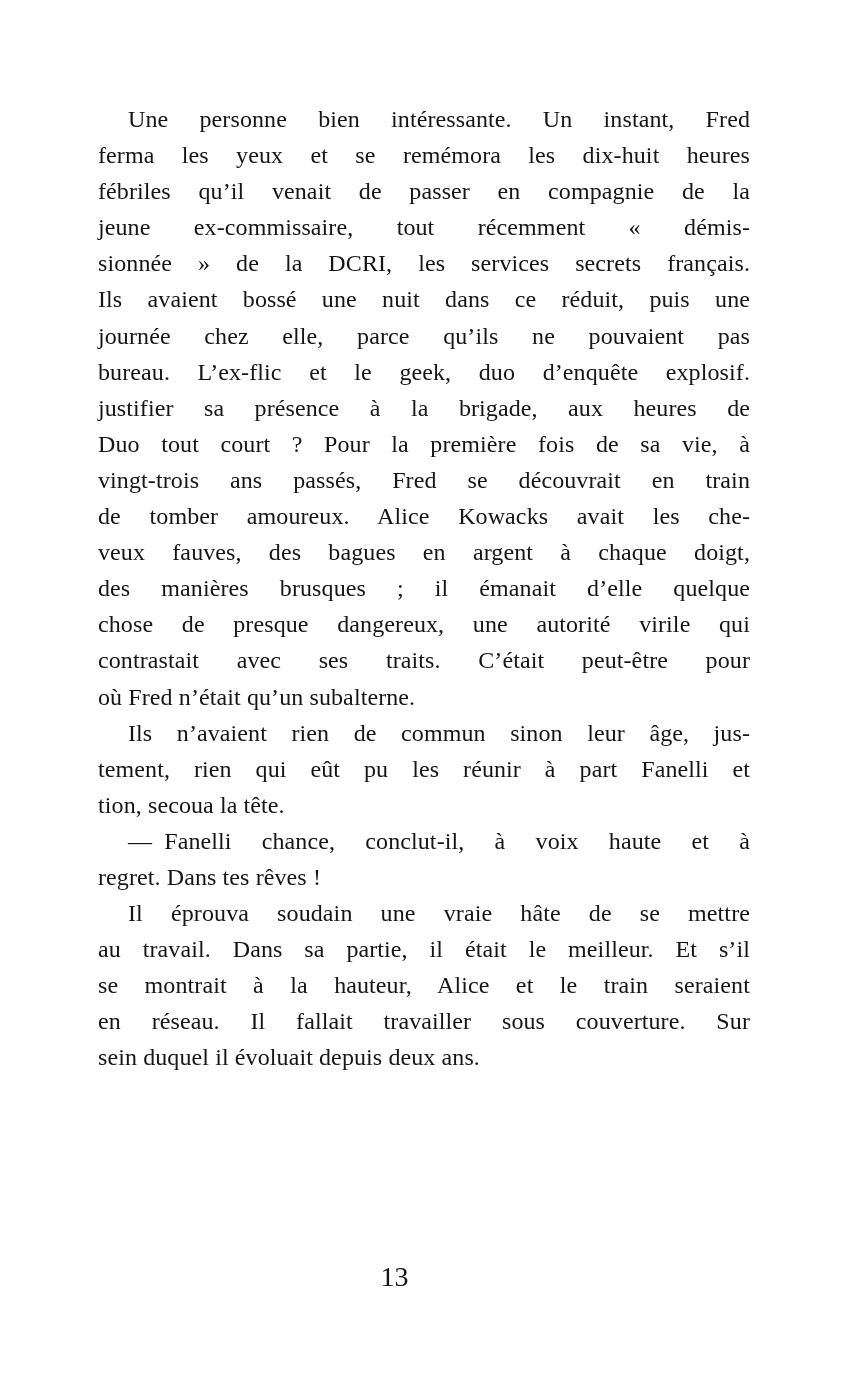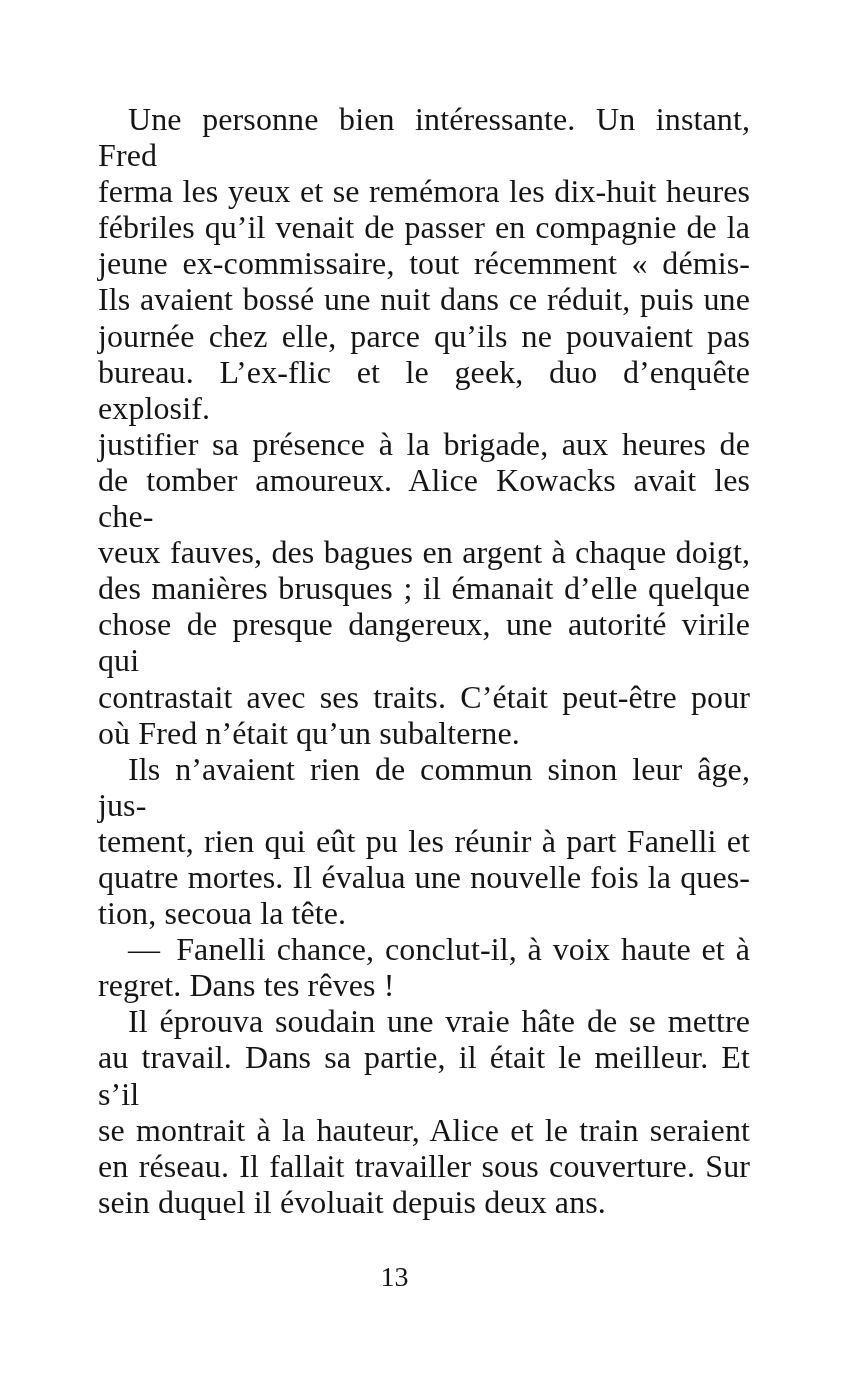--- a/index.html
+++ b/index.html
@@ -16,21 +16,21 @@
     font-family: "Liberation Serif", serif;
     overflow: hidden;
   }
   .text-block {
     position: absolute;
     left: 98px;
     top: 101px;
     width: 652px;
   }
   .line {
-    font-size: 32px;
+    font-size: 24px;
     line-height: 36.1px;
     text-align: justify;
     text-align-last: justify;
     letter-spacing: 0.1px;
   }
   .line.last {
     text-align: right;
     text-align-last: left;
   }
   .line.indent {
@@ -50,33 +50,35 @@
   }
 </style>
 </head>
 <body>
 
 <main class="text-block">
     <div class="line indent"><span>Une personne bien intéressante. Un instant, Fred</span></div>
     <div class="line"><span>ferma les yeux et se remémora les dix-huit heures</span></div>
     <div class="line"><span>fébriles qu’il venait de passer en compagnie de la</span></div>
     <div class="line"><span>jeune ex-commissaire, tout récemment «&nbsp;démis-</span></div>
+    <div class="line"><span>sionnée&nbsp;» de la DCRI, les services secrets français.</span></div>
     <div class="line"><span>Ils avaient bossé une nuit dans ce réduit, puis une</span></div>
     <div class="line"><span>journée chez elle, parce qu’ils ne pouvaient pas</span></div>
     <div class="line"><span>bureau. L’ex-flic et le geek, duo d’enquête explosif.</span></div>
     <div class="line"><span>justifier sa présence à la brigade, aux heures de</span></div>
+    <div class="line"><span>Duo tout court&nbsp;? Pour la première fois de sa vie, à</span></div>
+    <div class="line"><span>vingt-trois ans passés, Fred se découvrait en train</span></div>
     <div class="line"><span>de tomber amoureux. Alice Kowacks avait les che-</span></div>
     <div class="line"><span>veux fauves, des bagues en argent à chaque doigt,</span></div>
     <div class="line"><span>des manières brusques&nbsp;; il émanait d’elle quelque</span></div>
     <div class="line"><span>chose de presque dangereux, une autorité virile qui</span></div>
     <div class="line"><span>contrastait avec ses traits. C’était peut-être pour</span></div>
     <div class="line last"><span>où Fred n’était qu’un subalterne.</span></div>
     <div class="line indent"><span>Ils n’avaient rien de commun sinon leur âge, jus-</span></div>
     <div class="line"><span>tement, rien qui eût pu les réunir à part Fanelli et</span></div>
-    <div class="line"><span>quatre mortes. Il évalua une nouvelle fois la ques-</span></div>
     <div class="line last"><span>tion, secoua la tête.</span></div>
     <div class="line indent"><span>— Fanelli chance, conclut-il, à voix haute et à</span></div>
     <div class="line last"><span>regret. Dans tes rêves&nbsp;!</span></div>
     <div class="line indent"><span>Il éprouva soudain une vraie hâte de se mettre</span></div>
     <div class="line"><span>au travail. Dans sa partie, il était le meilleur. Et s’il</span></div>
     <div class="line"><span>se montrait à la hauteur, Alice et le train seraient</span></div>
     <div class="line"><span>en réseau. Il fallait travailler sous couverture. Sur</span></div>
     <div class="line last"><span>sein duquel il évoluait depuis deux ans.</span></div>
   </main>
 

